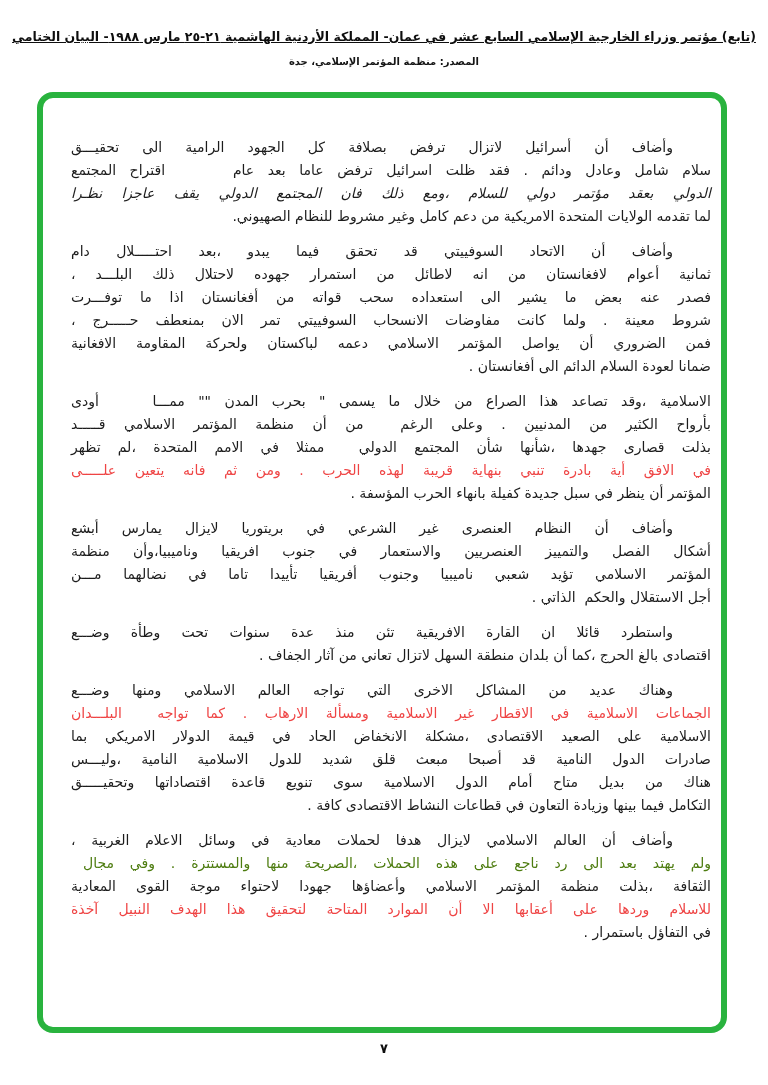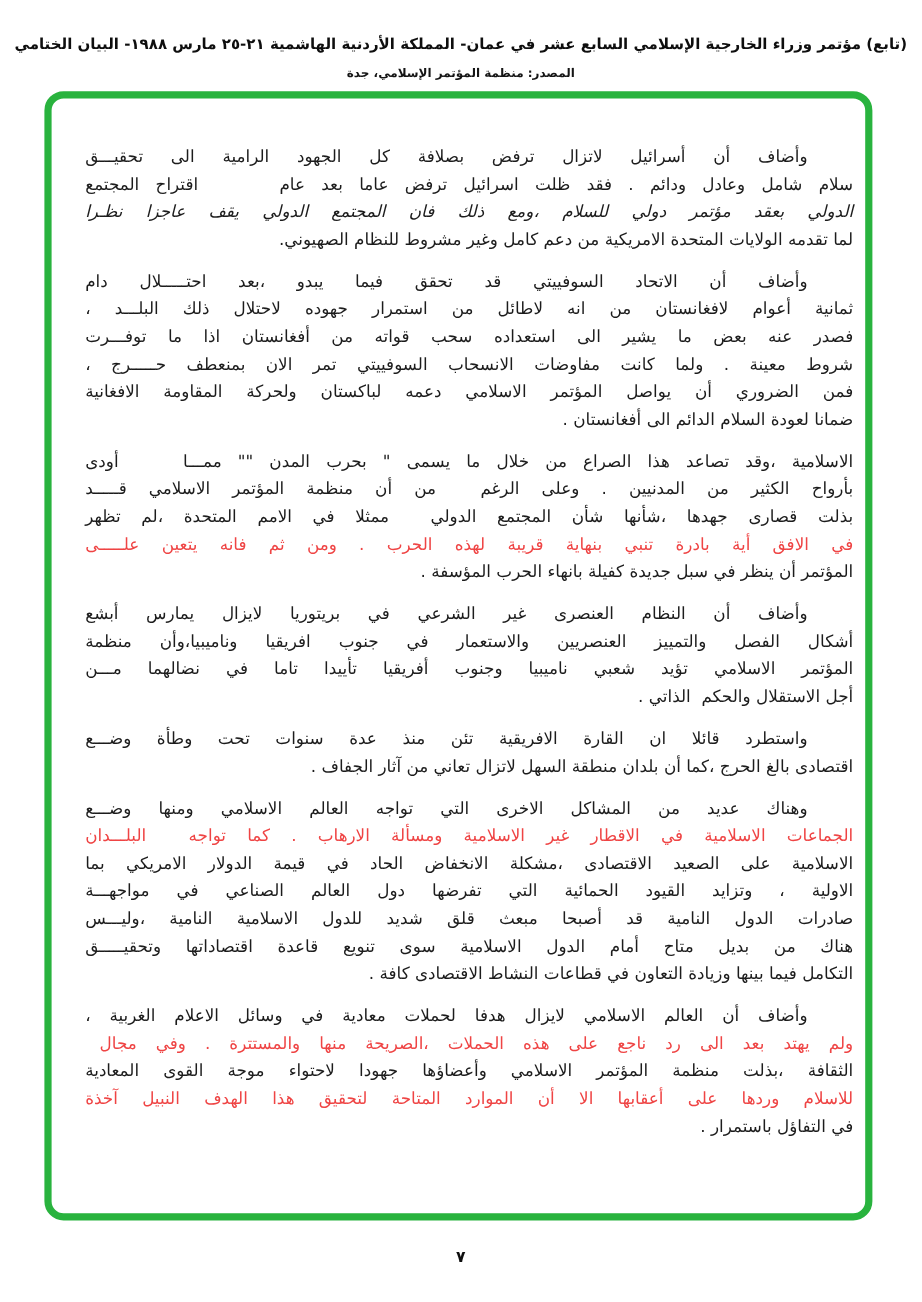--- a/index.html
+++ b/index.html
@@ -20,36 +20,37 @@
     top: 29px;
     left: 0;
     right: 0;
     text-align: center;
     direction: rtl;
     font-weight: bold;
     font-size: 12.5px;
     white-space: nowrap;
     color: #0e0e0e;
     letter-spacing: 0px;
+    text-decoration: underline;
   }
   .header-source {
     position: absolute;
     top: 56px;
     left: 0;
     right: 0;
     text-align: center;
     direction: rtl;
     font-weight: bold;
     font-size: 10px;
     color: #151515;
   }
   .document-frame {
     position: absolute;
     left: 37px;
-    top: 76px;
+    top: 92px;
     width: 690px;
     height: 941px;
     box-sizing: border-box;
     border: 6px solid #29b33e;
     border-radius: 16px;
     padding: 38px 10px 0 28px;
     direction: rtl;
     background: #ffffff;
   }
   .para {
@@ -115,28 +116,27 @@
         <div class="line last" style="color: rgb(28, 28, 28);">أجل الاستقلال والحكم &nbsp;الذاتي .</div>
       </div>
       <div class="para">
         <div class="line first" style="color: rgb(28, 28, 28);">واستطرد قائلا ان القارة الافريقية تئن منذ عدة سنوات تحت وطأة وضـــع</div>
         <div class="line last" style="color: rgb(28, 28, 28);">اقتصادى بالغ الحرج ،كما أن بلدان منطقة السهل لاتزال تعاني من آثار الجفاف .</div>
       </div>
       <div class="para">
         <div class="line first" style="color: rgb(28, 28, 28);">وهناك عديد من المشاكل الاخرى التي تواجه العالم الاسلامي ومنها وضـــع</div>
         <div class="line" style="color: #ef4444;">الجماعات الاسلامية في الاقطار غير الاسلامية ومسألة الارهاب . كما تواجه &nbsp;البلـــدان</div>
         <div class="line" style="color: rgb(28, 28, 28);">الاسلامية على الصعيد الاقتصادى ،مشكلة الانخفاض الحاد في قيمة الدولار الامريكي بما</div>
-        <div class="line" style="color: rgb(28, 28, 28);">الاولية ، وتزايد القيود الحمائية التي تفرضها دول العالم الصناعي في مواجهـــة</div>
         <div class="line" style="color: rgb(28, 28, 28);">صادرات الدول النامية قد أصبحا مبعث قلق شديد للدول الاسلامية النامية ،وليـــس</div>
         <div class="line" style="color: rgb(28, 28, 28);">هناك من بديل متاح أمام الدول الاسلامية سوى تنويع قاعدة اقتصاداتها وتحقيـــــق</div>
         <div class="line last" style="color: rgb(28, 28, 28);">التكامل فيما بينها وزيادة التعاون في قطاعات النشاط الاقتصادى كافة .</div>
       </div>
       <div class="para">
         <div class="line first" style="color: rgb(28, 28, 28);">وأضاف أن العالم الاسلامي لايزال هدفا لحملات معادية في وسائل الاعلام الغربية ،</div>
-        <div class="line" style="color: #ef4444; margin-left: 12px;">ولم يهتد بعد الى رد ناجع على هذه الحملات ،الصريحة منها والمستترة . وفي مجال</div>
+        <div class="line" style="color: #4d7c0f; margin-left: 12px;">ولم يهتد بعد الى رد ناجع على هذه الحملات ،الصريحة منها والمستترة . وفي مجال</div>
         <div class="line" style="color: rgb(28, 28, 28);">الثقافة ،بذلت منظمة المؤتمر الاسلامي وأعضاؤها جهودا لاحتواء موجة القوى المعادية</div>
         <div class="line" style="color: #ef4444;">للاسلام وردها على أعقابها الا أن الموارد المتاحة لتحقيق هذا الهدف النبيل آخذة</div>
         <div class="line last" style="color: rgb(28, 28, 28);">في التفاؤل باستمرار .</div>
       </div>
     </div>
 </div>
 
 <div class="page-number">٧</div>
 
 </body></html>

